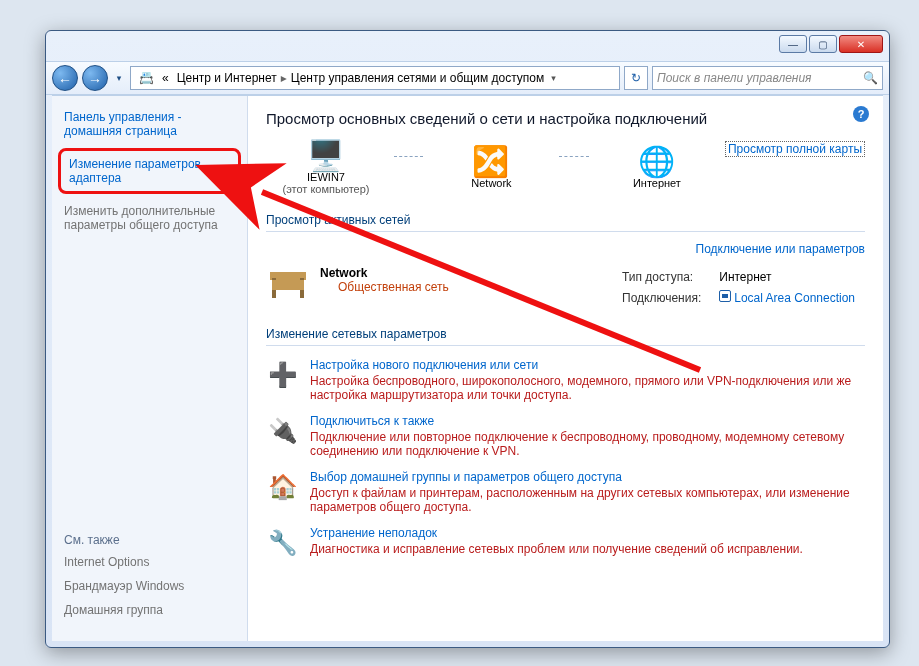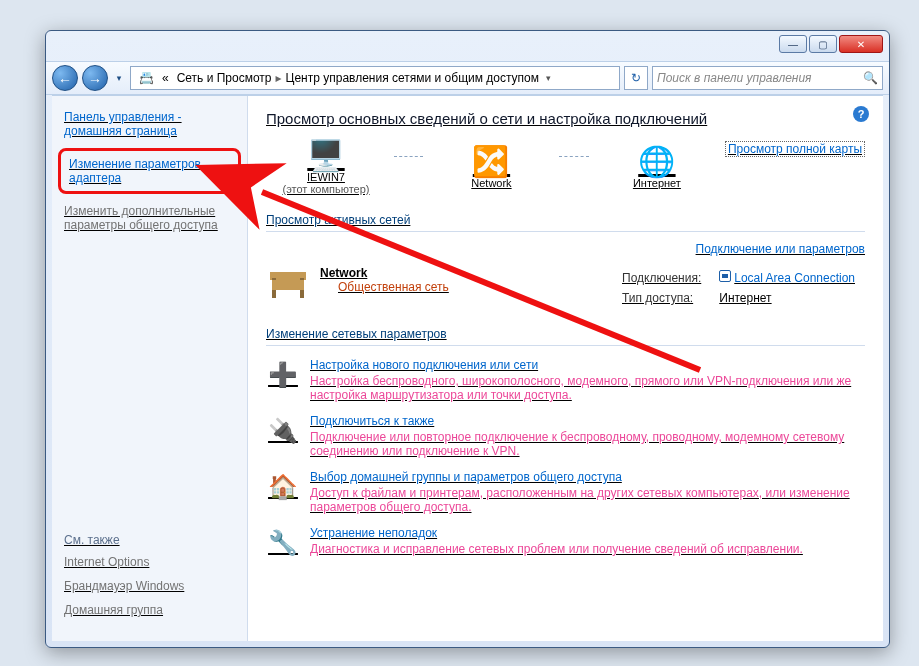--- a/index.html
+++ b/index.html
@@ -69,21 +69,20 @@
   }
   .crumb{padding:0 4px;white-space:nowrap;display:flex;align-items:center;gap:4px;}
   .crumb-sep{color:#666;}
   .crumb-dd{color:#555;font-size:9px;padding:0 3px;}
   .refresh-btn{width:24px;height:24px;border:1px solid #8fa8c8;background:#fff;display:flex;align-items:center;justify-content:center;color:#1e5fa8;}
   .searchbar{width:231px;height:24px;border:1px solid #8fa8c8;background:#fff;display:flex;align-items:center;padding:0 4px;color:#888;font-style:italic;}
   .searchbar .sicon{margin-left:auto;color:#1e5fa8;font-style:normal;}
   .body{
     flex:1;display:flex;background:#fff;border-top:1px solid #bcd0e8;
     margin:0 6px 6px 6px;
-    text-decoration:underline;
   }
   .sidebar{
     width:196px;
     background:#f1f5fb;
     border-right:1px solid #d0dced;
     padding:14px 12px;
     display:flex;flex-direction:column;
     font-size:12px;
   }
   .side-link{color:#0066cc;margin-bottom:12px;cursor:pointer;}
@@ -124,21 +123,21 @@
   .conn-table{margin-left:auto;font-size:12px;}
   .conn-table td{padding:2px 8px;}
   .conn-table .lbl{color:#333;}
   .conn-table .link{color:#0066cc;}
   .plug-icon{display:inline-block;width:12px;height:12px;border:1px solid #1e5fa8;border-radius:2px;margin-right:3px;position:relative;}
   .plug-icon::before{content:"";position:absolute;left:2px;right:2px;top:3px;bottom:3px;background:#1e5fa8;}
   .task{display:flex;gap:10px;margin:12px 0;}
   .task-icon{width:34px;height:34px;flex:none;display:flex;align-items:center;justify-content:center;font-size:24px;}
   .task-body{flex:1;}
   .task-title{color:#0066cc;margin-bottom:2px;}
-  .task-desc{color:#ec4899;font-size:12px;}
+  .task-desc{color:#b91c1c;font-size:12px;}
   
   .arrow-svg{position:absolute;left:0;top:0;width:919px;height:666px;pointer-events:none;}
 </style>
 </head>
 <body>
 
 <div class="window">
 
   <div class="titlebar">
     <div class="win-btn">—</div>
@@ -146,21 +145,21 @@
     <div class="win-btn close">✕</div>
   </div>
 
   <div class="navbar">
     <div class="nav-arrow">←</div>
     <div class="nav-arrow">→</div>
     <div class="recent-btn">▾</div>
     <div class="addressbar">
       <span class="crumb">📇</span>
       <span class="crumb">«</span>
-      <span class="crumb">Сеть и Просмотр</span>
+      <span class="crumb">Центр и Интернет</span>
       <span class="crumb-sep">▸</span>
       <span class="crumb">Центр управления сетями и общим доступом</span>
       <span class="crumb-dd">▾</span>
     </div>
     <div class="refresh-btn">↻</div>
     <div class="searchbar">
       <span>Поиск в панели управления</span>
       <span class="sicon">🔍</span>
     </div>
   </div>
@@ -213,28 +212,28 @@
           <div class="bench-leg1"></div>
             <div class="bench-leg2"></div>
         </div>
         <div class="network-info">
           <span class="network-name">Network</span>
           <a class="network-type">Общественная сеть</a>
         </div>
         <table class="conn-table">
           <tbody>
               <tr>
+            <td class="lbl">Тип доступа:</td>
+            <td>Интернет</td>
+          </tr>
+          <tr>
             <td class="lbl">Подключения:</td>
             <td class="link">
               <span class="plug-icon"></span><span>Local Area Connection</span>
             </td>
-          </tr>
-          <tr>
-            <td class="lbl">Тип доступа:</td>
-            <td>Интернет</td>
           </tr>
         </tbody>
           </table>
       </div>
 
       <div class="section-title">Изменение сетевых параметров</div>
       <div class="divider"></div>
 
       <div class="task">
         <div class="task-icon">➕</div>

